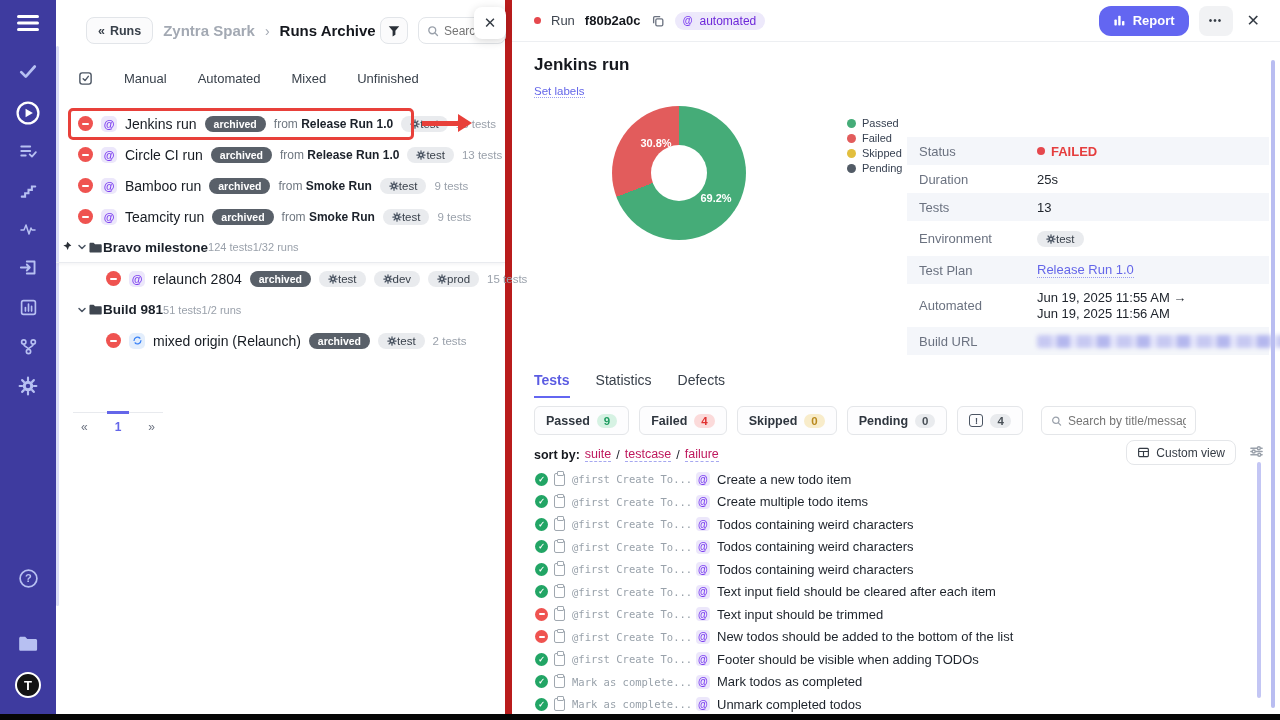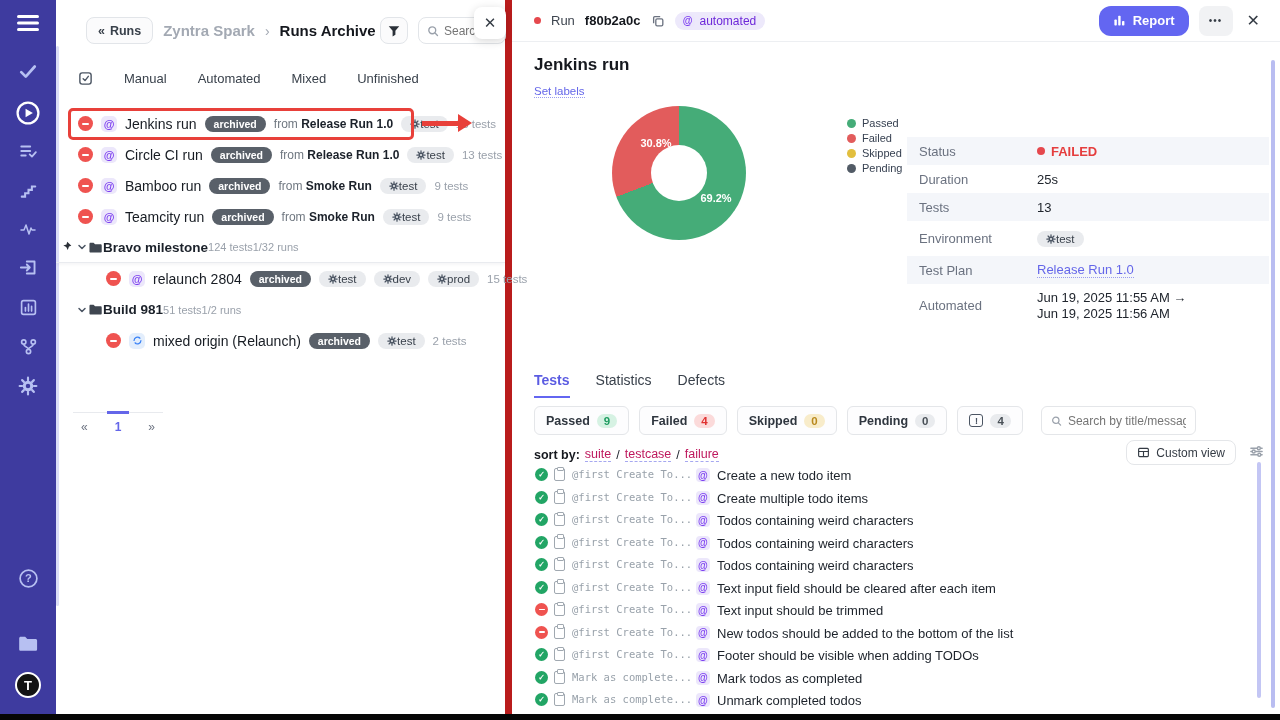--- a/index.html
+++ b/index.html
@@ -141,21 +141,21 @@
     font-family:"Liberation Sans",sans-serif;background:transparent;}
   .sort-row{position:absolute;left:22px;top:447px;font-size:12.5px;display:flex;gap:5px;align-items:center;}
   .sort-lab{font-weight:bold;color:#15181e;}
   .sort-link{color:#be185d;border-bottom:1px dashed #a6a8f0;cursor:pointer;}
   .custom-view{position:absolute;right:44px;top:440px;height:25px;display:flex;align-items:center;gap:6px;
     border:1px solid #e4e6e9;border-radius:8px;background:#fff;padding:0 10px;font-size:12px;color:#343b44;cursor:pointer;}
   .sliders{position:absolute;right:16px;top:444px;color:#9aa1ab;cursor:pointer;}
 
   
   .tlist{position:absolute;left:0;top:468px;right:0;}
-  .trow{height:22.5px;display:flex;align-items:flex-start;padding-left:23px;cursor:pointer;white-space:nowrap;}
+  .trow{height:22.5px;display:flex;align-items:center;padding-left:23px;cursor:pointer;white-space:nowrap;}
   .tstat{width:13px;height:13px;border-radius:50%;flex:0 0 auto;display:flex;align-items:center;
     justify-content:center;color:#fff;font-size:8px;font-weight:bold;margin-right:6px;}
   .trow.passed .tstat{background:#22a565;}
   .trow.passed .tstat::after{content:"✓";}
   .trow.failed .tstat{background:#ef5350;position:relative;}
   .trow.failed .tstat::after{content:"";position:absolute;left:3.5px;top:5.7px;width:6px;height:1.8px;background:#fff;border-radius:1px;}
   .clip{width:11px;height:13px;border:1.2px solid #a0a8b0;border-radius:2px;position:relative;
     flex:0 0 auto;margin-right:7px;}
   .clip::before{content:"";position:absolute;left:2px;top:-2.4px;width:4.6px;height:2.6px;
     background:#fff;border:1.2px solid #a0a8b0;border-radius:1px;}
@@ -550,20 +550,26 @@
       <div class="dvalue">
           <span class="plan-link">Release Run 1.0</span>
         </div>
     </div>
     <div class="drow" style="height:43px">
       <div class="dlabel">Automated</div>
       <div class="dvalue">
           <span class="exec-val"><span>Jun 19, 2025 11:55 AM →</span><br><span>Jun 19, 2025 11:56 AM</span></span>
         </div>
     </div>
+    <div class="drow light" style="height:28px">
+      <div class="dlabel">Build URL</div>
+      <div class="dvalue">
+          <span class="blur-url"></span>
+        </div>
+    </div>
   </div>
 
   <div class="rp-tabs">
     <span class="rp-tab active">Tests</span>
     <span class="rp-tab">Statistics</span>
     <span class="rp-tab">Defects</span>
   </div>
 
   <div class="chips">
     <span class="chip passed">

